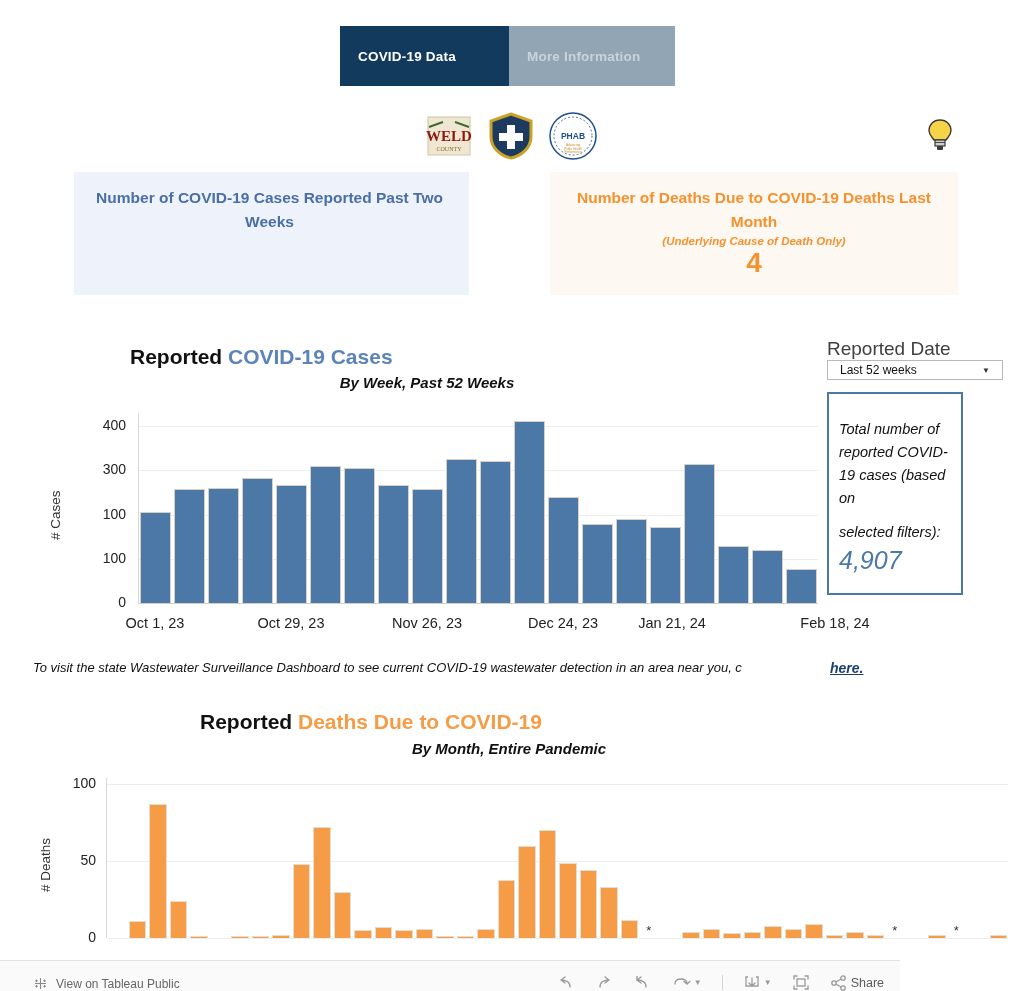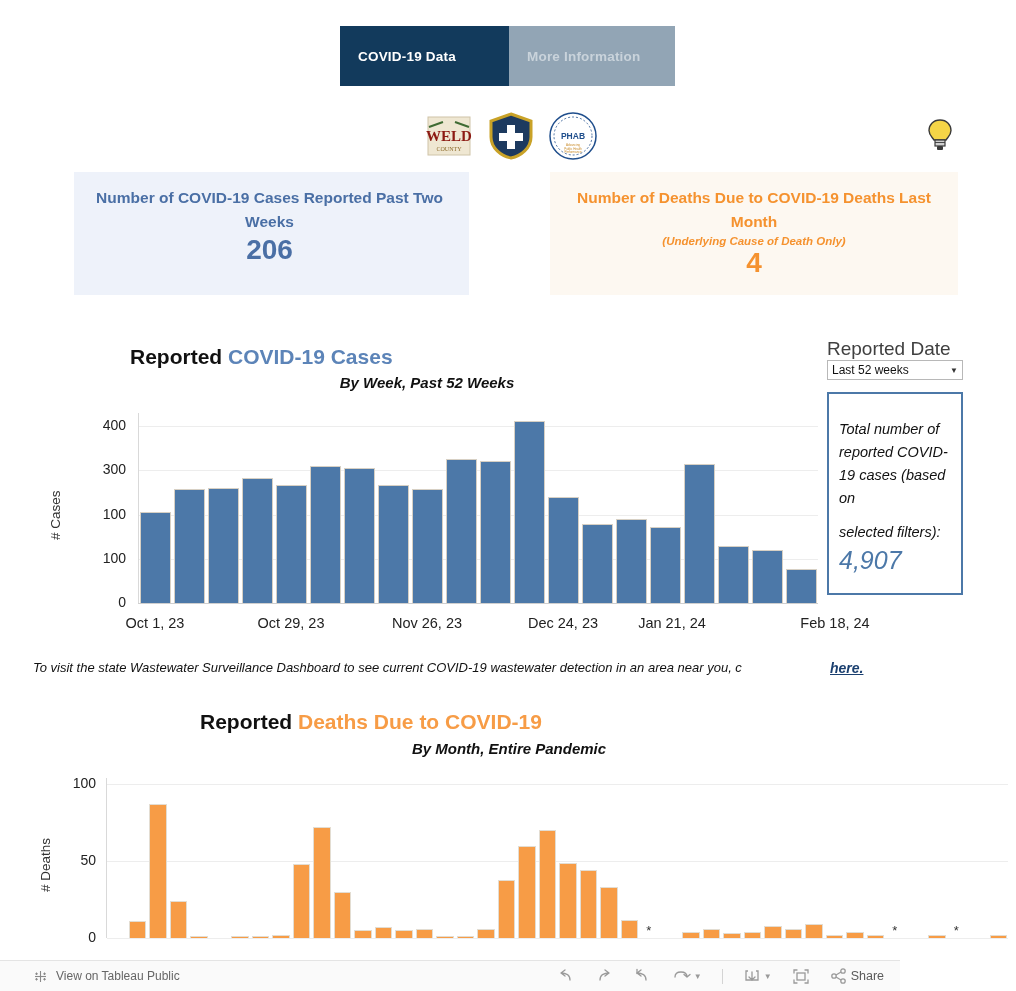--- a/index.html
+++ b/index.html
@@ -46,41 +46,41 @@
   .grid { position:absolute; left:0; right:0; height:1px; background:#ededed; }
   .bars { position:absolute; left:0; bottom:0; right:0; top:0; }
   .bar { position:absolute; bottom:0; background:#4c78a8; border:1px solid #d7d0c4; border-bottom:none; }
   .bar-o { position:absolute; bottom:0; background:#f79c46; border:1px solid #e3ddd2; border-bottom:none; }
   .xtick { position:absolute; font-size:14.5px; color:#222; white-space:nowrap; }
   .axisline { position:absolute; height:1px; background:#cfcfcf; }
   .star { position:absolute; font-size:13px; color:#333; }
 
   
   .rp-label { position:absolute; left:827px; top:338px; font-size:19px; color:#404040; }
-  .rp-select { position:absolute; left:827px; top:360px; width:136px; height:20px;
+  .rp-select { position:absolute; left:827px; top:360px; width:176px; height:20px;
                border:1px solid #b8b8b8; background:#fff; font-size:12px; color:#111;
-               display:flex; align-items:center; padding:0 4px; }
+               display:flex; align-items:center; padding:0 12px; }
   .rp-select .caret { margin-left:auto; font-size:8px; color:#333; }
   .rp-box { position:absolute; left:827px; top:392px; width:136px; height:203px;
             border:2px solid #4c78a8; background:#fff; text-align:left;
             padding:24px 10px 0; }
   .rp-box .t { font-size:14.5px; font-style:italic; line-height:1.58; color:#111; }
   .rp-box .t2 { font-size:14.5px; font-style:italic; color:#111; margin-top:14px; }
   .rp-box .v { font-size:25px; font-style:italic; color:#4c78a8; margin-top:6px; }
 
   
   .ww { position:absolute; left:33px; top:660px; font-size:13px; font-style:italic;
         color:#111; white-space:nowrap; }
   .ww-link { position:absolute; left:826px; top:660px; font-size:14px; font-weight:bold;
              font-style:italic; color:#1a3f6f; text-decoration:underline; background:#fff; padding-left:4px;}
 
   
   .toolbar { position:absolute; left:0; bottom:0; width:900px; height:31px;
              background:#fafafa; border-top:1px solid #e4e4e4; display:flex;
-             align-items:center; }
+             align-items:flex-end; }
   .tb-left { display:flex; align-items:center; gap:8px; margin-left:33px; }
   .tb-left span { font-size:12px; color:#666; }
   .tb-right { display:flex; align-items:center; gap:20px; margin-left:auto; margin-right:16px; }
   .tb-btn { display:flex; align-items:center; gap:3px; color:#9a9a9a; }
   .tb-btn .lbl { font-size:12.5px; color:#5b5b5b; }
   .tb-div { width:1px; height:15px; background:#d4d4d4; }
 </style>
 </head>
 <body>
 
@@ -127,21 +127,20 @@
     <svg width="28" height="38" viewBox="0 0 28 38">
       <path d="M14 3 C7 3 3 8 3 13.5 C3 18 6 20 8 23 L20 23 C22 20 25 18 25 13.5 C25 8 21 3 14 3 Z" fill="#f5d547" stroke="#3a3a3a" stroke-width="1.4"></path>
       <rect x="9" y="23" width="10" height="6" fill="#cfcfcf" stroke="#3a3a3a" stroke-width="1.2"></rect>
       <line x1="9" y1="25.5" x2="19" y2="25.5" stroke="#3a3a3a" stroke-width="0.9"></line>
       <rect x="11" y="29" width="6" height="4" rx="1" fill="#3a3a3a"></rect>
     </svg>
   </div>
 
   <div class="kpi kpi-cases">
     <div class="kpi-title blue">Number of COVID-19 Cases Reported Past Two Weeks</div>
-    <div class="kpi-val blue">206</div>
   </div>
 
   <div class="kpi kpi-deaths">
     <div class="kpi-title orange">Number of Deaths Due to COVID-19 Deaths Last Month</div>
     <div class="kpi-sub orange">(Underlying Cause of Death Only)</div>
     <div class="kpi-val orange">4</div>
   </div>
 
   <div class="ch-title" style="left:130px; top:345px; width:586px;">
     <span>Reported </span><span class="blue" style="color:#5c84b8">COVID-19 Cases</span>

